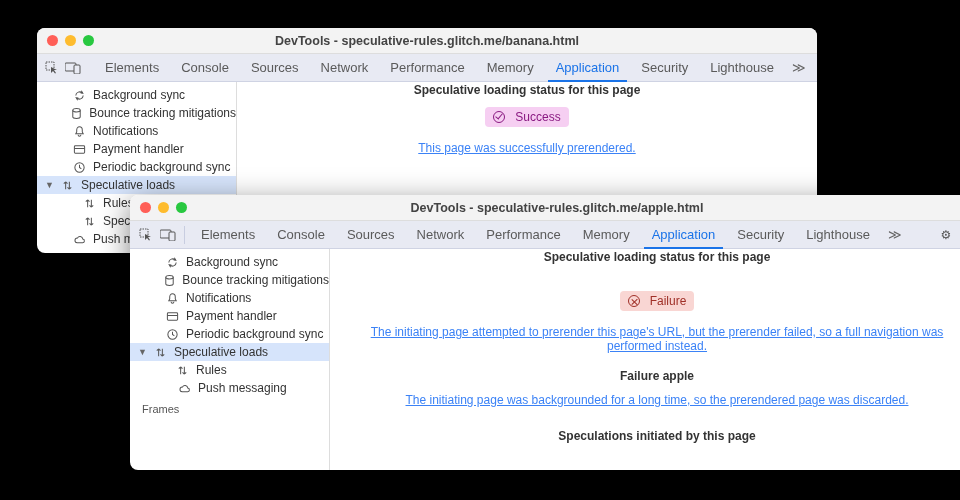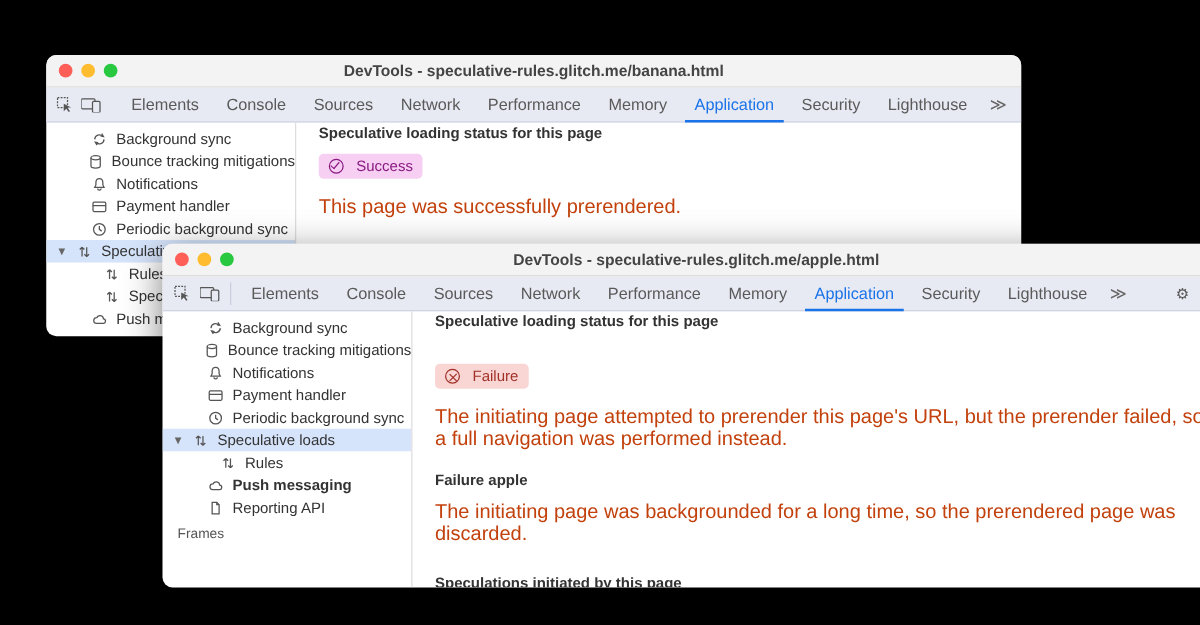--- a/index.html
+++ b/index.html
@@ -1,18 +1,18 @@
 <!DOCTYPE html>
 <html><head>
 <meta charset="utf-8">
 <style>
   * { box-sizing: border-box; margin: 0; padding: 0; }
   body { background: #000; width: 960px; height: 500px; font-family: -apple-system, "Helvetica Neue", Arial, sans-serif; font-size: 12px; color: #333; position: relative; overflow: hidden; }
   .window { position: absolute; background: #fff; border-radius: 8px; box-shadow: 0 8px 30px rgba(0,0,0,0.5); overflow: hidden; }
-  .w1 { left: 37px; top: 44px; width: 780px; height: 225px; }
+  .w1 { left: 37px; top: 28px; width: 780px; height: 225px; }
   .w2 { left: 130px; top: 195px; width: 854px; height: 275px; }
   .titlebar { height: 26px; background: #f3f3f3; border-bottom: 1px solid #ddd; display: flex; align-items: center; padding: 0 10px; position: relative; }
   .traffic { display: flex; gap: 7px; }
   .dot { width: 11px; height: 11px; border-radius: 50%; }
   .dot.r { background: #ff5f57; }
   .dot.y { background: #febc2e; }
   .dot.g { background: #28c840; }
   .title { position: absolute; left: 0; right: 0; text-align: center; font-size: 12.5px; font-weight: 600; color: #444; pointer-events: none; }
   .toolbar { height: 28px; background: #e8eaf3; border-bottom: 1px solid #cfd3e3; display: flex; align-items: center; padding: 0 8px; gap: 6px; }
   .tool-ico { width: 16px; height: 16px; display: flex; align-items: center; justify-content: center; color: #555; }
@@ -22,31 +22,31 @@
   .spacer { flex: 1; }
   .gear, .dots { width: 16px; height: 16px; color: #555; display:flex; align-items:center; justify-content:center; }
   .content { display: flex; height: calc(100% - 54px); }
   .sidebar { width: 200px; border-right: 1px solid #ddd; overflow: hidden; font-size: 12px; color: #333; padding-top: 4px; }
   .item { display: flex; align-items: center; height: 18px; padding-left: 20px; gap: 6px; white-space: nowrap; }
   .item .ic { width: 14px; text-align: center; color: #555; font-size: 12px; }
   .item.selected { background: #d6e4fb; }
   .item.child { padding-left: 46px; }
   .item .caret { width: 10px; color: #666; font-size: 9px; }
   .sect { font-size: 11px; color: #555; padding-left: 12px; margin-top: 6px; }
-  .main { flex: 1; padding: 1px 18px; overflow: hidden; }
+  .main { flex: 1; padding: 1px 18px; overflow: hidden; text-align: center; }
   .hd { font-weight: 700; font-size: 12px; margin-bottom: 10px; }
   .badge { display: inline-flex; align-items: center; gap: 10px; padding: 3px 8px; border-radius: 4px; font-size: 12px; }
   .badge.success { background: #f6cff2; color: #8a1a82; }
   .badge.fail { background: #f9d6d3; color: #a03028; margin-top: 17px; }
   .badge .bic { width: 12px; height: 12px; border: 1.3px solid currentColor; border-radius: 50%; position: relative; display:inline-block; }
   .badge.success .bic::after { content: ""; position: absolute; left: 2.2px; top: 0.2px; width: 3px; height: 6px; border-right: 1.4px solid currentColor; border-bottom: 1.4px solid currentColor; transform: rotate(40deg); }
   .badge.fail .bic::before, .badge.fail .bic::after { content: ""; position: absolute; left: 5px; top: 1.5px; width: 1.3px; height: 8px; background: currentColor; }
   .badge.fail .bic::before { transform: rotate(45deg); }
   .badge.fail .bic::after { transform: rotate(-45deg); }
-  .para { font-size: 16px; color: #c2410c; margin-top: 14px; }
+  .para { font-size: 12px; color: #3b82f6; margin-top: 14px; text-decoration: underline; }
   svg { display: block; }
 </style>
 </head>
 <body>
 
 <div class="window w1">
   <div class="titlebar">
     <div class="traffic">
       <div class="dot r"></div>
       <div class="dot y"></div>
@@ -281,38 +281,28 @@
           <span>Speculative loads</span>
         </div>
         <div class="item child">
           <span class="ic">
             <svg width="13" height="13" viewBox="0 0 14 14" stroke="#555" fill="none" stroke-width="1.1">
               <path d="M5 11V3M5 3L3 5M5 3l2 2M9 3v8M9 11l2-2M9 11l-2-2"></path>
             </svg>
           </span>
           <span>Rules</span>
         </div>
-        <div class="item" style="padding-left: 20px; font-weight: bold;">
+        <div class="item" style="padding-left: 32px;">
           <span class="caret"></span>
           <span class="ic">
             <svg width="13" height="13" viewBox="0 0 14 14" stroke="#555" fill="none" stroke-width="1.1">
               <path d="M4.5 10.5a2.5 2.5 0 0 1 .3-5 3 3 0 0 1 5.7 1 2 2 0 0 1-.5 4z"></path>
             </svg>
           </span>
           <span>Push messaging</span>
-        </div>
-        <div class="item" style="padding-left: 20px;">
-          <span class="caret"></span>
-          <span class="ic">
-            <svg width="13" height="13" viewBox="0 0 14 14" stroke="#555" fill="none" stroke-width="1.1">
-              <path d="M4 2h4l2 2v8H4z"></path>
-              <path d="M8 2v2h2"></path>
-            </svg>
-          </span>
-          <span>Reporting API</span>
         </div>
         <div class="sect">Frames</div>
       </div>
     <div class="main">
       <div class="hd">Speculative loading status for this page</div>
       <div class="badge fail">
         <span class="bic"></span>
         <span>Failure</span>
       </div>
       <div class="para">The initiating page attempted to prerender this page's URL, but the prerender failed, so a full navigation was performed instead.</div>

